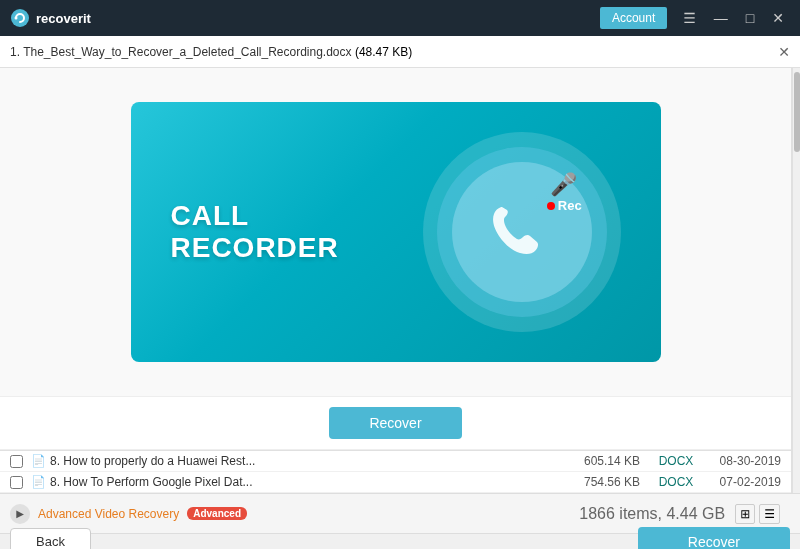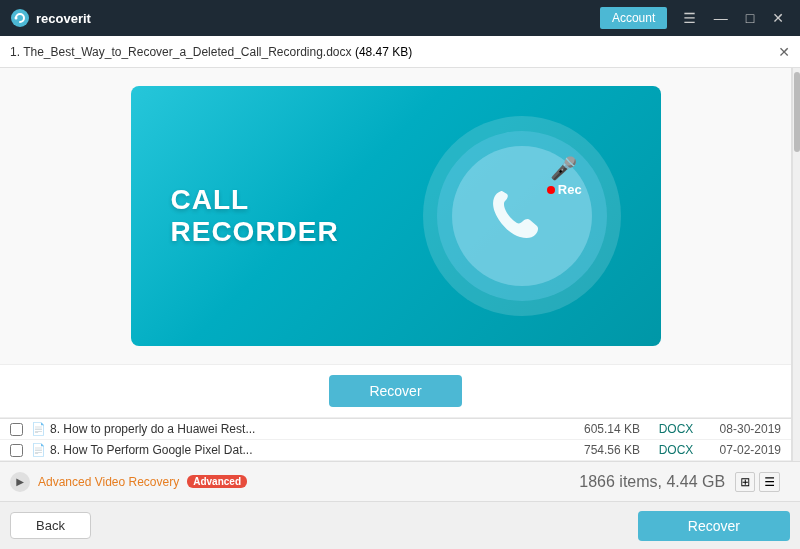--- a/index.html
+++ b/index.html
@@ -326,21 +326,21 @@
       border: 1px solid #ccc;
       border-radius: 2px;
       padding: 2px 4px;
       cursor: pointer;
       font-size: 12px;
     }
 
     
     .action-bar {
       background: #f0f0f0;
-      height: 48px;
+      height: 16px;
       display: flex;
       align-items: center;
       padding: 0 10px;
       border-top: 1px solid #ddd;
       gap: 10px;
     }
     .back-btn {
       background: white;
       border: 1px solid #ccc;
       border-radius: 4px;

